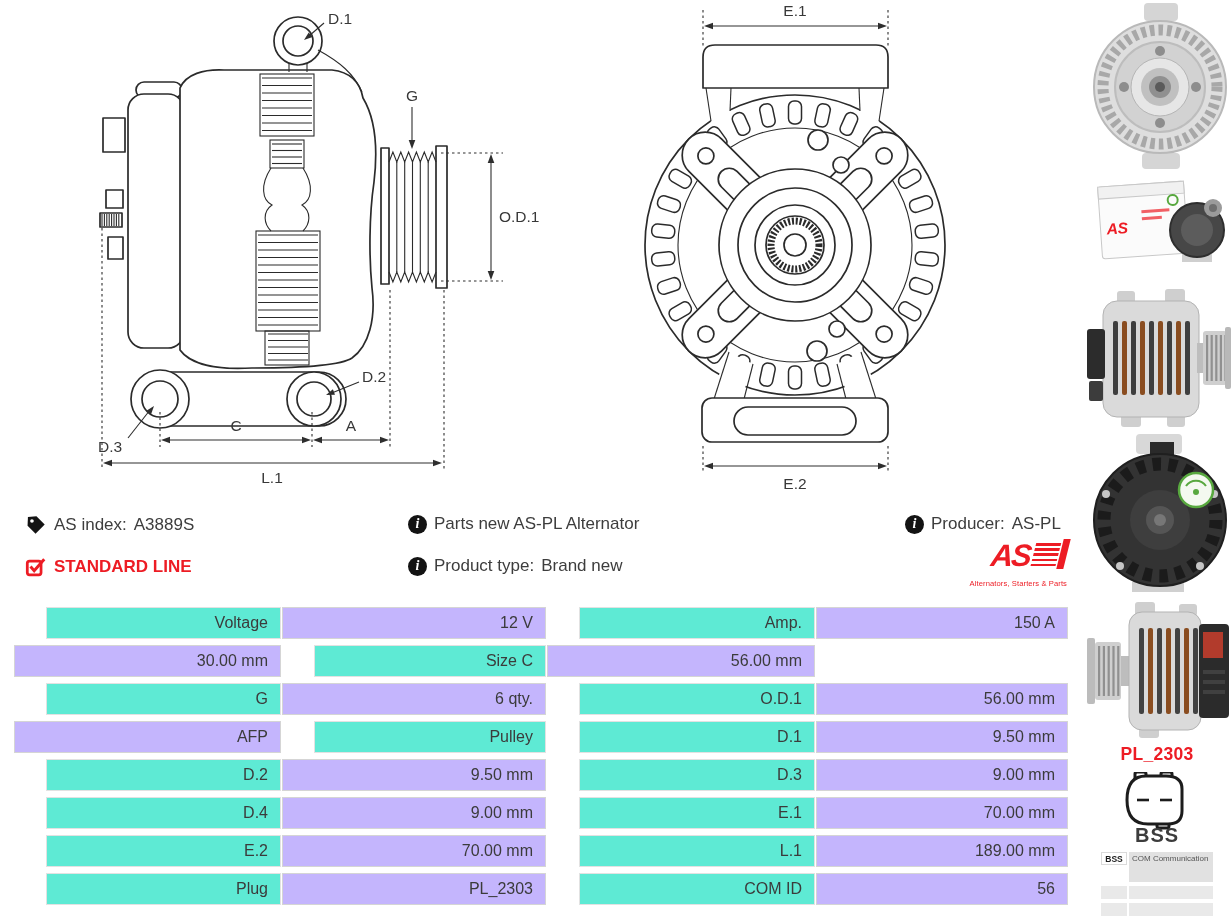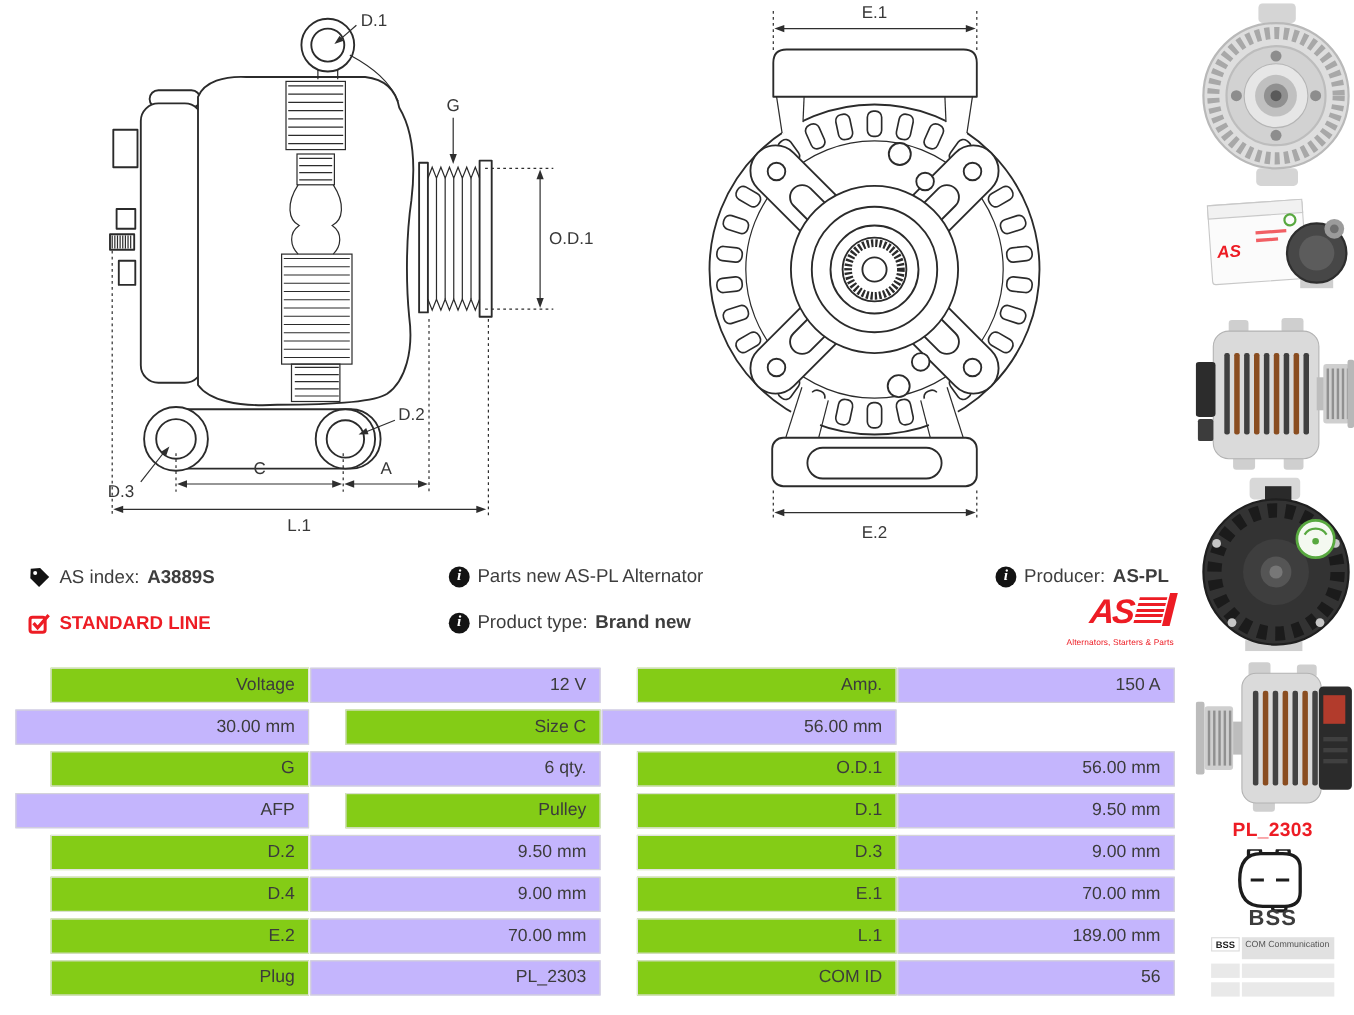--- a/index.html
+++ b/index.html
@@ -1,50 +1,50 @@
 <!DOCTYPE html>
 <html><head>
 <meta charset="utf-8">
 <style>
   html,body{margin:0;padding:0;background:#fff;}
   .page{position:relative;width:1231px;height:923px;background:#fff;overflow:hidden;
         font-family:"Liberation Sans",sans-serif;color:#3d3d3d;--accent:#ed1c24;}
   .abs{position:absolute;}
   .hline{display:flex;align-items:center;gap:7px;font-size:17px;white-space:nowrap;}
-  .hline b{font-weight:bold;text-align:right;}
+  .hline b{font-weight:normal;text-align:right;}
   .redline{color:var(--accent);font-weight:bold;}
   .info-ico{width:19px;height:19px;border-radius:50%;background:#131313;color:#fff;
         display:inline-flex;align-items:center;justify-content:center;font-size:14px;
         font-weight:bold;font-family:"Liberation Serif",serif;font-style:italic;flex:0 0 auto;}
   
   #spec-table{position:absolute;left:14px;top:607px;width:1054px;}
   .spec-row{display:grid;grid-template-columns:267px 264px 268px 252px;column-gap:1px;margin-bottom:6px;}
   .spec-cell{height:32px;line-height:30px;font-size:16px;box-sizing:border-box;
         padding-right:12px;text-align:right;overflow:hidden;}
-  .lbl{background:#84cc16;border:1px solid #e2e2e2;color:#3b3b3b;margin-left:32px;}
+  .lbl{background:#5eead4;border:1px solid #e2e2e2;color:#3b3b3b;margin-left:32px;}
   .val{background:#c4b5fd;border:1px solid #d5d5d5;color:#3b3b3b;}
   
   .as-logo{display:flex;flex-direction:column;align-items:flex-end;}
   .as-logo-row{display:flex;align-items:flex-end;}
   .as-word{font-size:31px;line-height:27px;font-weight:bold;font-style:italic;
         color:var(--accent);letter-spacing:-2px;transform:skewX(-6deg);}
   .as-flag{width:25px;height:26px;margin-left:3px;transform:skewX(-14deg);
         background:repeating-linear-gradient(to bottom,var(--accent) 0 2.6px,#fff 2.6px 5.2px);}
   .as-bar{width:7px;height:30px;background:var(--accent);margin-left:2px;transform:skewX(-14deg);}
   .as-tagline{font-size:7.6px;color:var(--accent);margin-top:10px;letter-spacing:.1px;}
   
   .plug-code{left:1100px;top:744px;width:114px;text-align:center;color:var(--accent);
         font-weight:bold;font-size:17.5px;letter-spacing:.3px;}
   .plug-type{left:1100px;top:824px;width:114px;text-align:center;color:#3c3c3c;
         font-weight:bold;font-size:20px;letter-spacing:1px;}
   .pin-row{display:flex;gap:2px;}
   .pin-cell{width:26px;background:#fff;border:1px solid #dadada;font-size:8.5px;font-weight:bold;
         color:#1d1d1d;text-align:center;line-height:12px;height:13px;box-sizing:border-box;}
   .desc-cell{flex:1;background:#e1e1e1;font-size:8px;color:#555;padding-left:3px;line-height:13px;
-        height:20px;white-space:nowrap;overflow:hidden;}
+        height:30px;white-space:nowrap;overflow:hidden;}
   .ph-row{display:flex;gap:2px;margin-top:4px;}
   .ph-a{width:26px;height:13px;background:#e9e9e9;}
   .ph-b{flex:1;height:13px;background:#e9e9e9;}
   
   svg text{font-family:"Liberation Sans",sans-serif;font-size:15.5px;fill:#383838;}
   .outline{fill:#fff;stroke:#2b2b2b;stroke-width:1.7;stroke-linejoin:round;}
   .thin{stroke:#2b2b2b;stroke-width:1.1;fill:none;}
   .dim{stroke:#2e2e2e;stroke-width:1.1;fill:none;}
   .dimhead{fill:#2e2e2e;stroke:none;}
   .dash{stroke:#2e2e2e;stroke-width:1.1;fill:none;stroke-dasharray:2.5 3;}

